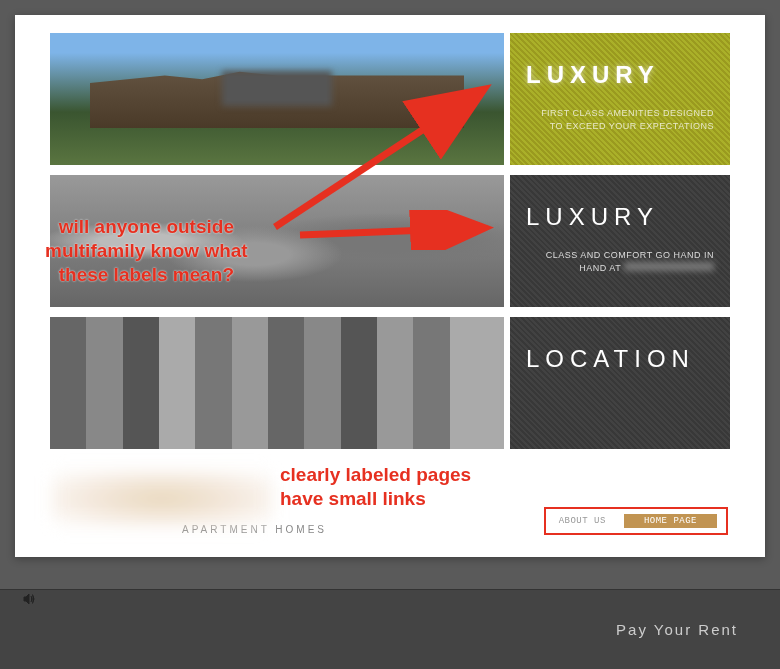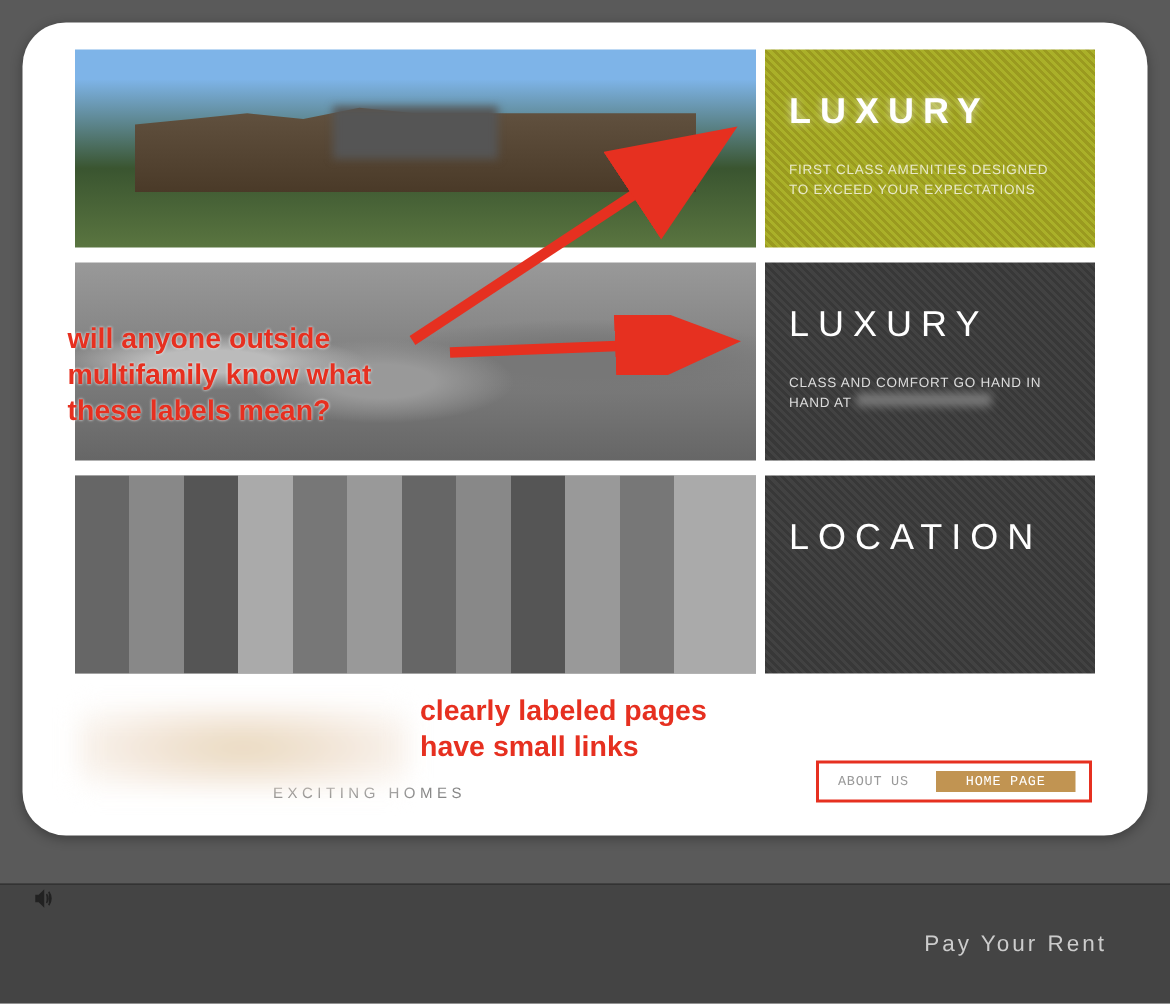--- a/index.html
+++ b/index.html
@@ -12,21 +12,20 @@
       position: relative;
     }
     .main-panel {
       position: absolute;
       top: 15px;
       left: 15px;
       right: 15px;
       background: #fff;
       padding: 18px 35px 22px 35px;
       box-shadow: 0 2px 8px rgba(0,0,0,0.3);
-      border-radius: 29px;
     }
     .feature-row {
       display: flex;
       gap: 6px;
       margin-bottom: 10px;
     }
     .feature-image {
       flex: 1;
       height: 132px;
       background: #888;
@@ -62,20 +61,21 @@
     }
     .card-luxury .card-title {
       font-weight: bold;
       text-shadow: 0 0 6px rgba(255,255,255,0.6);
     }
     .card-desc {
       color: #ddd;
       font-size: 9px;
       letter-spacing: 0.5px;
       line-height: 1.4;
+      text-align: right;
     }
     .card-luxury .card-desc { color: #e8e8c8; }
     .img-property {
       background: linear-gradient(to bottom, #7eb4e8 0%, #7eb4e8 15%, #3a5530 60%, #5a7540 100%);
       position: relative;
     }
     .img-property::before {
       content: "";
       position: absolute;
       top: 20px; left: 40px; right: 40px; height: 75px;
@@ -241,31 +241,31 @@
   <div class="feature-row">
     <div class="feature-image img-pixelated"></div>
     <div class="feature-card card-location">
       <div class="card-title">LOCATION</div>
     </div>
   </div>
 
   <div class="footer-section">
     <div class="logo-area">
       <div class="logo-blur"></div>
-      <div class="logo-subtitle">EXCITING HOMES</div>
+      <div class="logo-subtitle">APARTMENT HOMES</div>
     </div>
     <div class="nav-highlight-box">
       <div class="nav-links">
         <a class="nav-link">ABOUT US</a>
         <a class="nav-link active">HOME PAGE</a>
       </div>
     </div>
   </div>
 
-  <div class="annotation" style="top:200px; left:30px; white-space:pre-line;">will anyone outside
+  <div class="annotation" style="top:200px; left:30px; white-space:pre-line;text-align:center;">will anyone outside
 multifamily know what
 these labels mean?</div>
   <div class="annotation" style="top:448px; left:265px; white-space:pre-line;">clearly labeled pages
 have small links</div>
 
   <div class="arrow" style="top:62px; left:250px;">
     <svg width="230" height="160">
       <defs>
         <marker id="ah1" markerWidth="12" markerHeight="12" refX="10" refY="5" orient="auto">
           <polygon points="0,0 12,5 0,10" fill="#e63020"></polygon>

